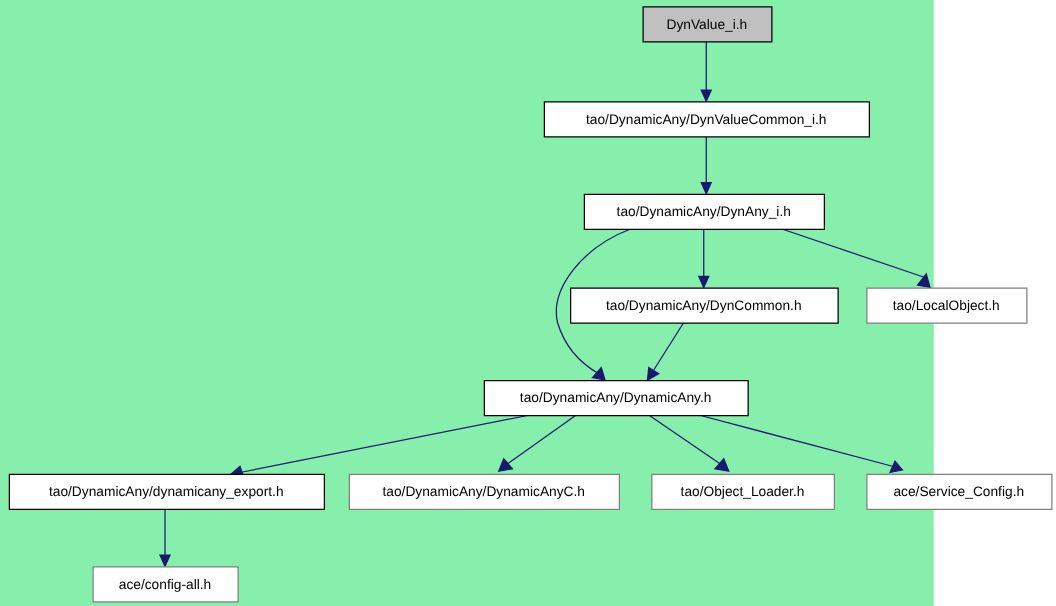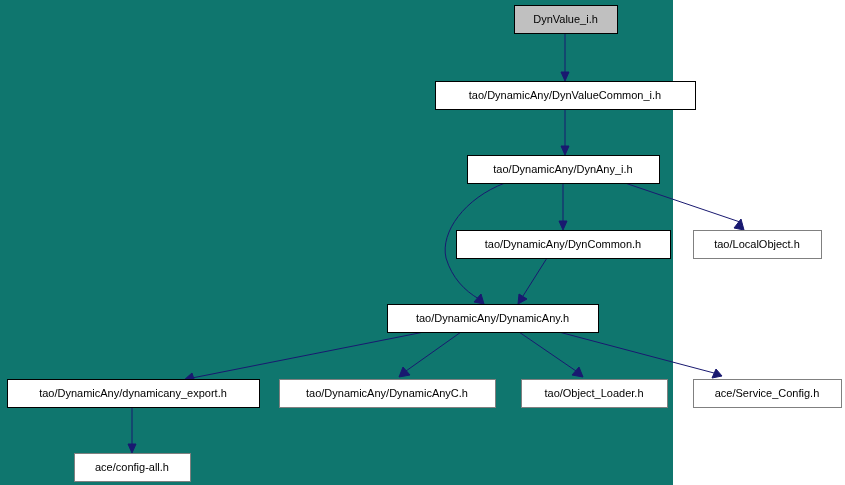--- a/index.html
+++ b/index.html
@@ -8,23 +8,23 @@
     background: #ffffff;
   }
   body {
     width: 845px;
     height: 485px;
     font-family: "Liberation Sans", sans-serif;
     overflow: hidden;
   }
   #graph-root {
     position: relative;
-    width: 673px;
+    width: 747px;
     height: 485px;
-    background: #0f766e;
+    background: #86efac;
   }
   #graph-svg {
     position: absolute;
     top: 0;
     left: 0;
     width: 845px;
     height: 485px;
     display: block;
   }
   .node-box {

